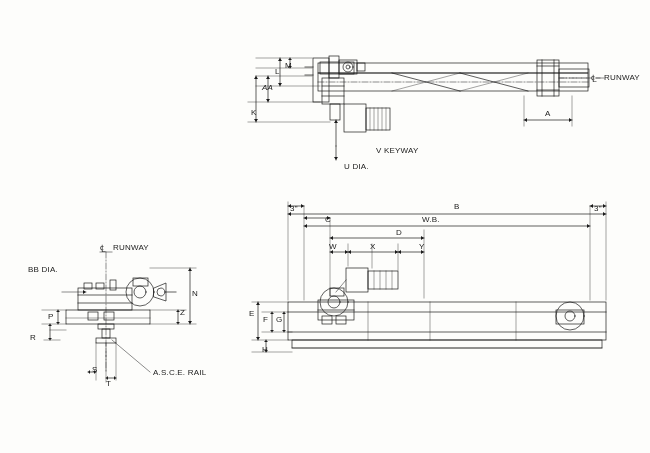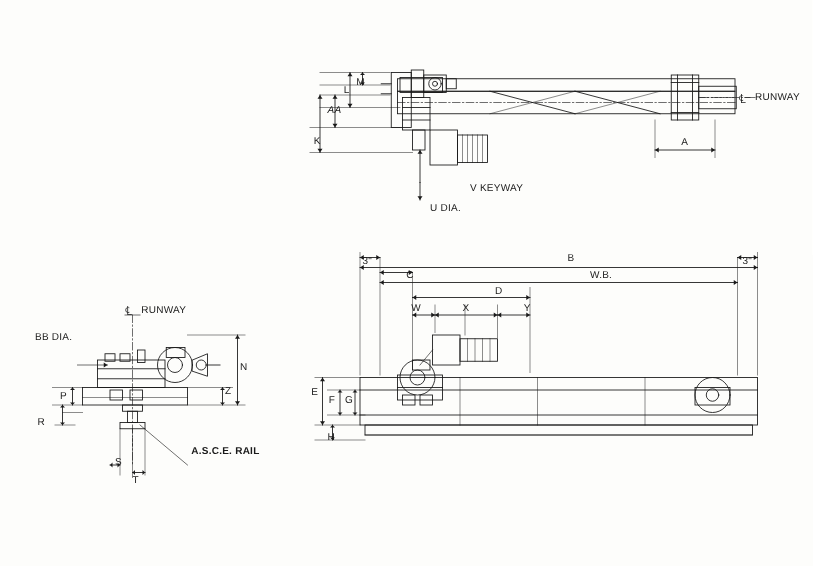--- a/index.html
+++ b/index.html
@@ -301,27 +301,27 @@
 
   <div class="cl-sym" style="left:100px; top:241px;">℄</div>
   <div class="lbl" style="left:113px; top:244px;">RUNWAY</div>
   <div class="lbl" style="left:28px; top:266px;">BB DIA.</div>
   <div class="lbl" style="left:48px; top:313px;">P</div>
   <div class="lbl" style="left:30px; top:334px;">R</div>
   <div class="lbl" style="left:92px; top:366px;">S</div>
   <div class="lbl" style="left:106px; top:380px;">T</div>
   <div class="lbl" style="left:192px; top:290px;">N</div>
   <div class="lbl" style="left:180px; top:309px;">Z</div>
-  <div class="lbl" style="left:153px; top:357px;font-weight:bold;">A.S.C.E. RAIL</div>
+  <div class="lbl" style="left:153px; top:369px;">A.S.C.E. RAIL</div>
 
   <div class="lbl" style="left:290px; top:205px;">3"</div>
   <div class="lbl" style="left:594px; top:205px;">3"</div>
   <div class="lbl" style="left:454px; top:203px;">B</div>
   <div class="lbl" style="left:325px; top:216px;">C</div>
-  <div class="lbl" style="left:472px; top:216px;">W.B.</div>
+  <div class="lbl" style="left:422px; top:216px;">W.B.</div>
   <div class="lbl" style="left:396px; top:229px;">D</div>
   <div class="lbl" style="left:329px; top:243px;">W</div>
   <div class="lbl" style="left:370px; top:243px;">X</div>
   <div class="lbl" style="left:419px; top:243px;">Y</div>
   <div class="lbl" style="left:249px; top:310px;">E</div>
   <div class="lbl" style="left:263px; top:316px;">F</div>
   <div class="lbl" style="left:276px; top:316px;">G</div>
   <div class="lbl" style="left:262px; top:346px;">H</div>
 
 </div>

